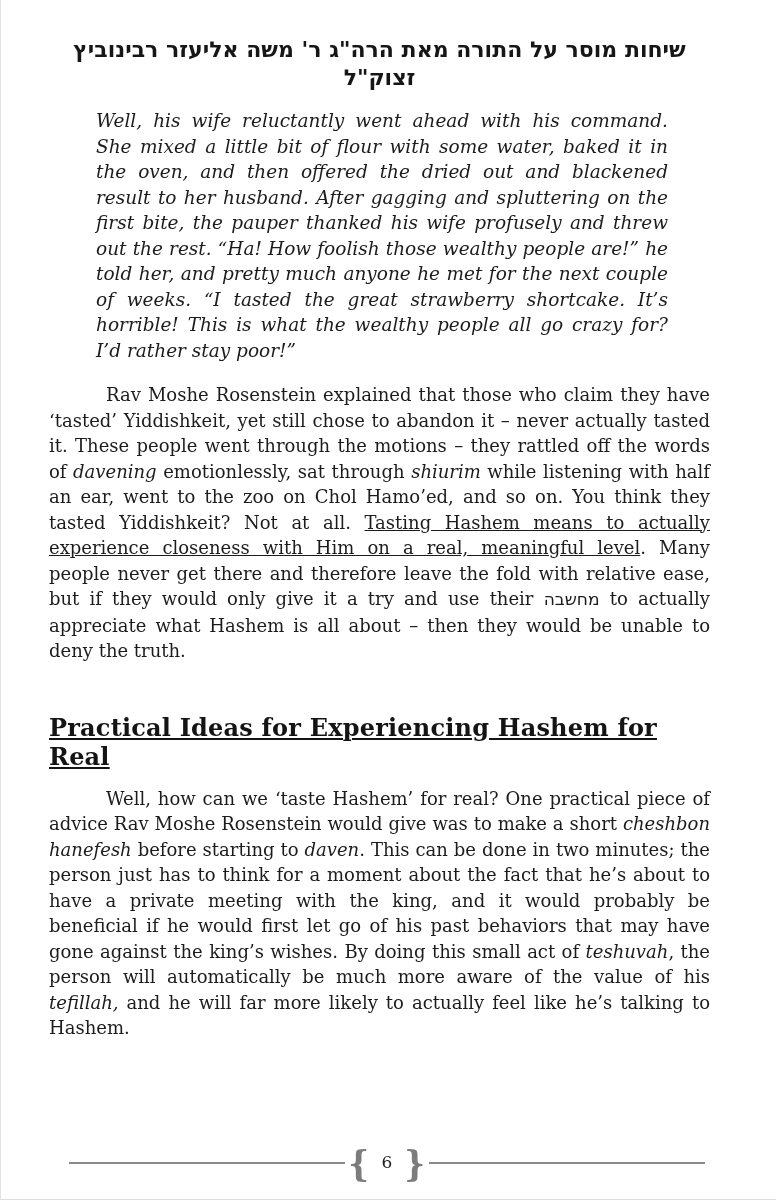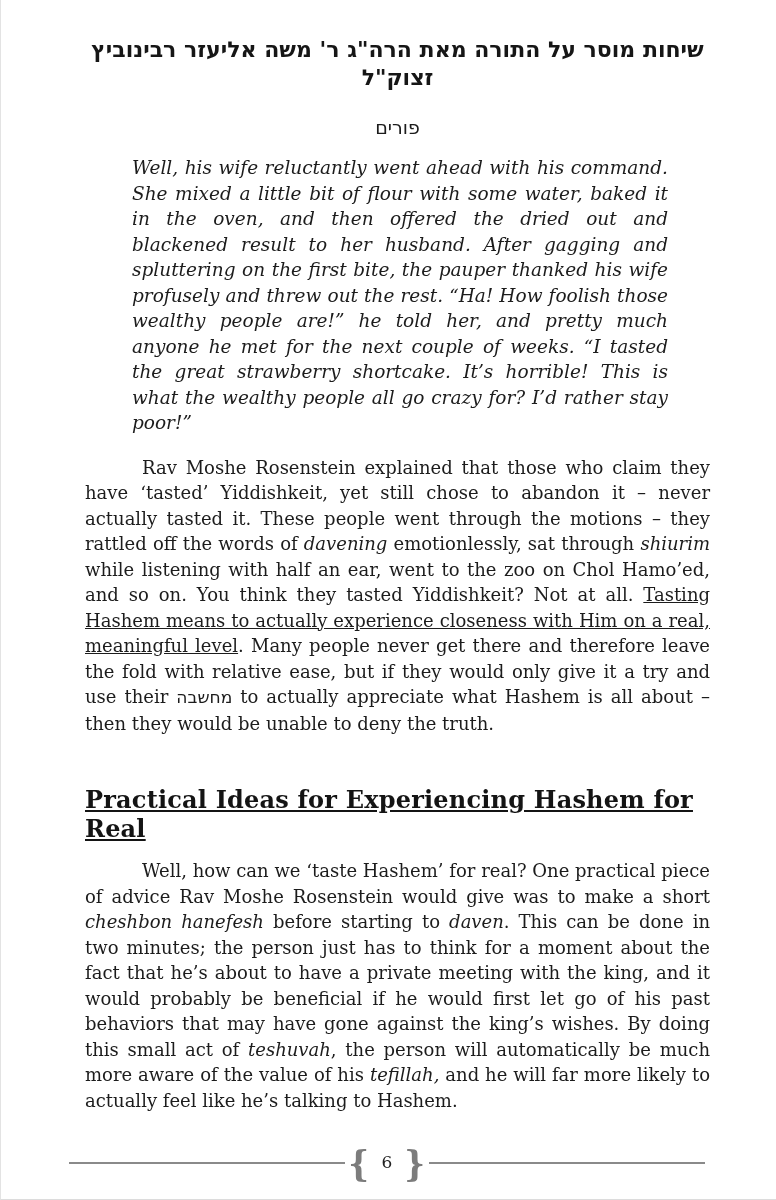--- a/index.html
+++ b/index.html
@@ -10,21 +10,21 @@
     margin: 0 auto;
     background: #ffffff;
     overflow: hidden;
     box-sizing: border-box;
     border-left: 1px solid #e3e3e3;
     border-bottom: 1px solid #dcdcdc;
     font-family: "DejaVu Serif", "Liberation Serif", serif;
     color: #1c1c1c;
   }
   .content {
-    padding: 0 66px 0 84px;
+    padding: 0 66px 0 48px;
   }
   .header-title {
     margin-top: 36px;
     text-align: center;
     direction: rtl;
     font-family: "DejaVu Sans", sans-serif;
     font-weight: bold;
     font-size: 22px;
     line-height: 1.25;
     color: #161616;
@@ -102,21 +102,20 @@
   }
 </style>
 </head>
 <body>
 
 <div class="page">
   <div class="content">
 
     <div class="header-title">שיחות מוסר על התורה מאת הרה"ג ר' משה אליעזר רבינוביץ זצוק"ל</div>
 
-    <div class="header-subtitle">פורים</div>
 
     <div class="quote-block">
       <p>Well, his wife reluctantly went ahead with his command. She mixed a little bit of flour with some water, baked it in the oven, and then offered the dried out and blackened result to her husband. After gagging and spluttering on the first bite, the pauper thanked his wife profusely and threw out the rest. “Ha! How foolish those wealthy people are!” he told her, and pretty much anyone he met for the next couple of weeks. “I tasted the great strawberry shortcake. It’s horrible! This is what the wealthy people all go crazy for? I’d rather stay poor!”</p>
     </div>
 
     <p class="body-para"><span>Rav Moshe Rosenstein explained that those who claim they have ‘tasted’ Yiddishkeit, yet still chose to abandon it – never actually tasted it. These people went through the motions – they rattled off the words of </span><span class="run-i">davening</span><span> emotionlessly, sat through </span><span class="run-i">shiurim</span><span> while listening with half an ear, went to the zoo on Chol Hamo’ed, and so on. You think they tasted Yiddishkeit? Not at all. </span><span class="run-u">Tasting Hashem means to actually experience closeness with Him on a real, meaningful level</span><span>. Many people never get there and therefore leave the fold with relative ease, but if they would only give it a try and use their </span><span class="run-he">מחשבה</span><span> to actually appreciate what Hashem is all about – then they would be unable to deny the truth.</span></p>
 
     <h2 class="section-heading">Practical Ideas for Experiencing Hashem for Real</h2>
 
     <p class="body-para after-heading"><span>Well, how can we ‘taste Hashem’ for real? One practical piece of advice Rav Moshe Rosenstein would give was to make a short </span><span class="run-i">cheshbon hanefesh</span><span> before starting to </span><span class="run-i">daven</span><span>. This can be done in two minutes; the person just has to think for a moment about the fact that he’s about to have a private meeting with the king, and it would probably be beneficial if he would first let go of his past behaviors that may have gone against the king’s wishes. By doing this small act of </span><span class="run-i">teshuvah</span><span>, the person will automatically be much more aware of the value of his </span><span class="run-i">tefillah,</span><span> and he will far more likely to actually feel like he’s talking to Hashem.</span></p>

